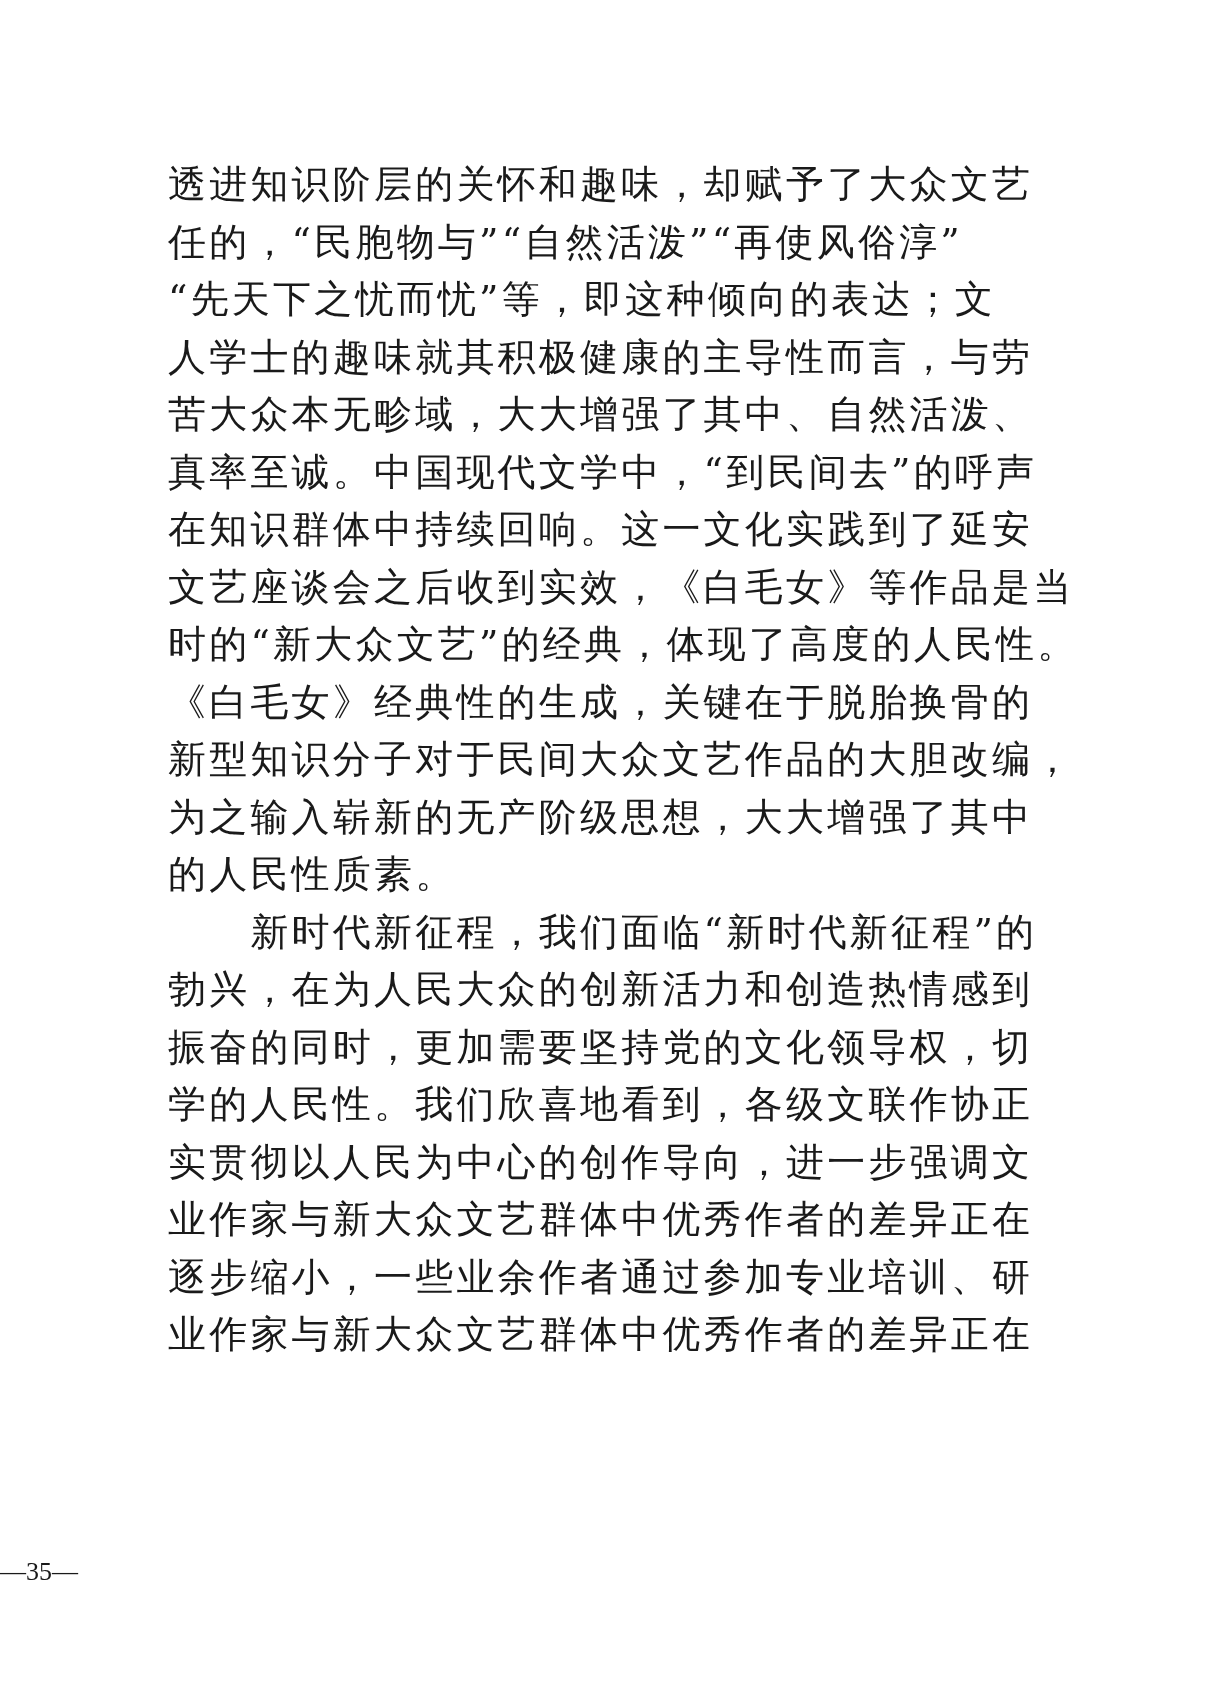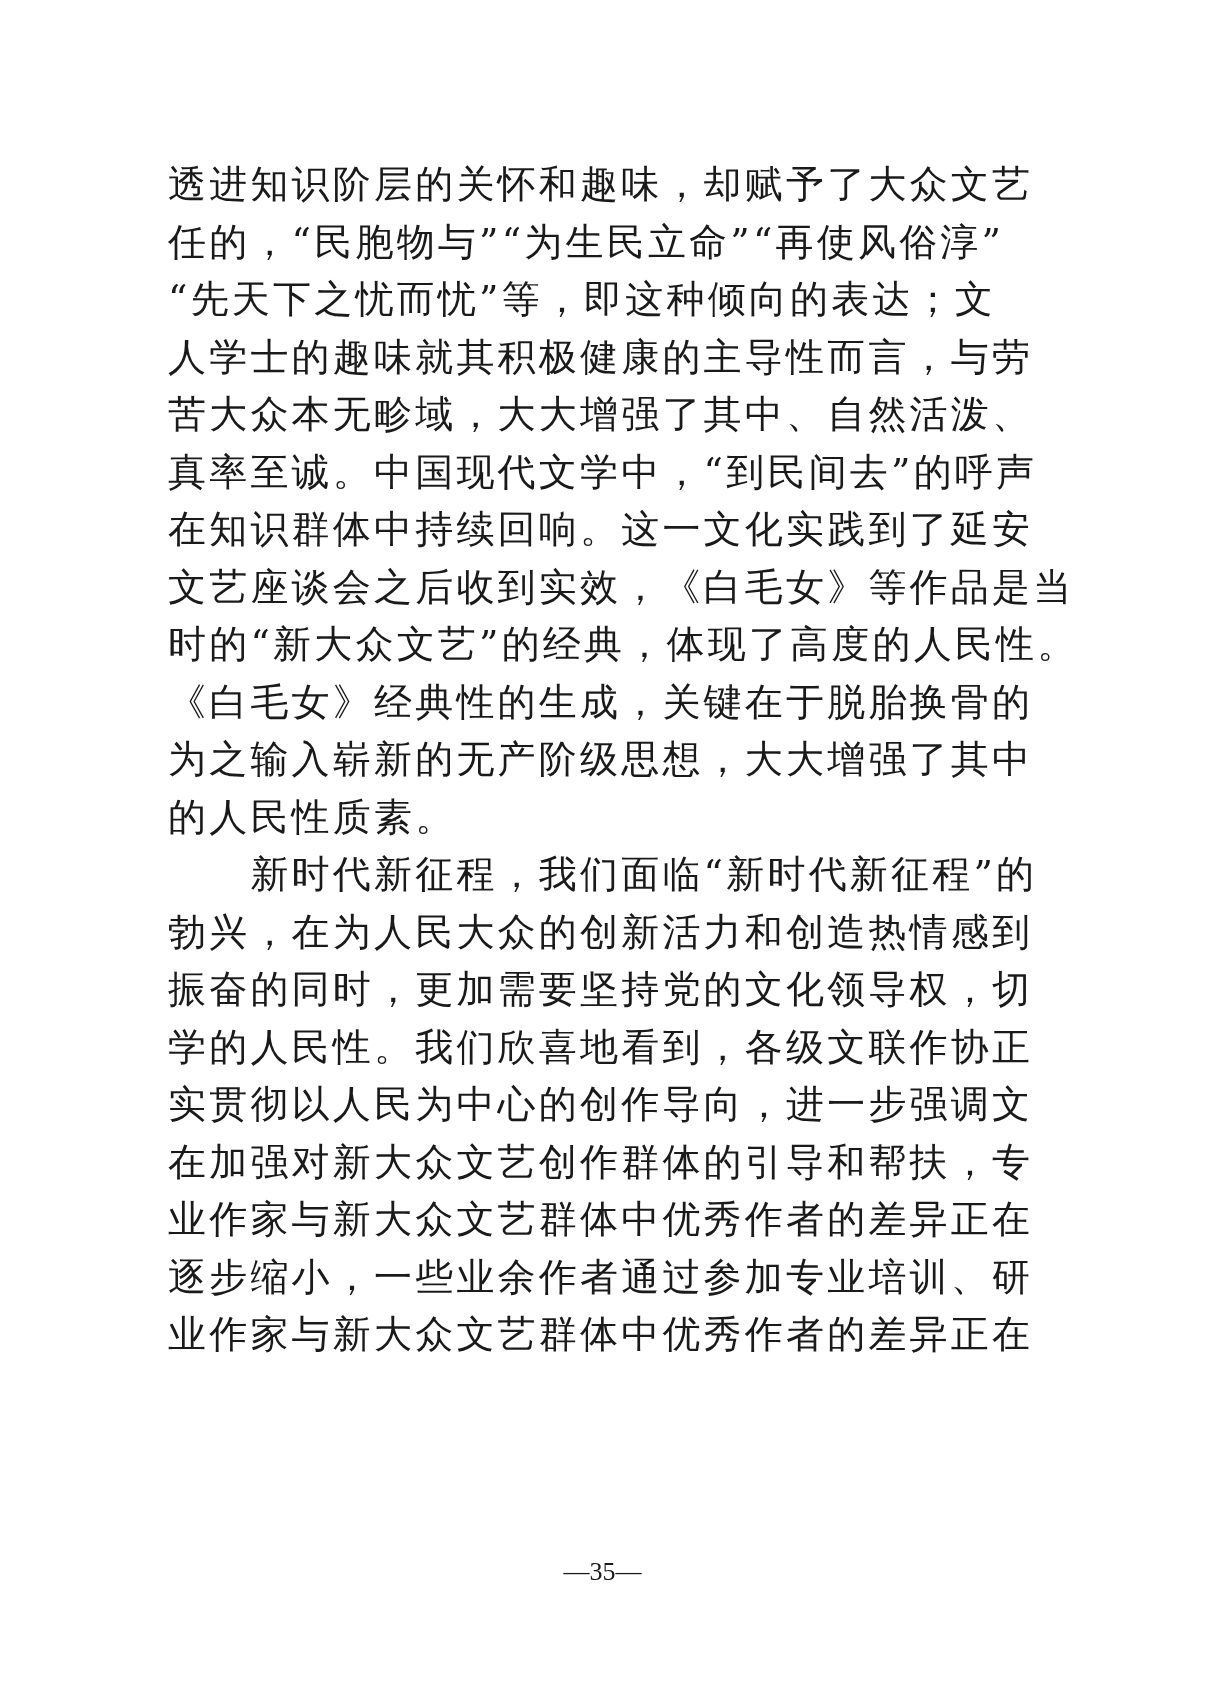--- a/index.html
+++ b/index.html
@@ -6,46 +6,46 @@
   body { width: 1205px; height: 1701px; position: relative; overflow: hidden; }
   .page { position: absolute; left: 0; top: 0; width: 1205px; height: 1369px; background: #fff; padding-left: 12px; }
   .text-block { position: absolute; left: 168px; top: 156px; width: 780px; }
   .line {
     height: 57.5px; line-height: 57.5px;
     font-family: "DejaVu Serif", "Liberation Serif", serif;
     font-size: 38px; color: #1a1a1a;
     white-space: nowrap; letter-spacing: 3.2px;
   }
   .page-number {
-    position: absolute; left: 0; width: 1205px; top: 1557px; text-align: center;
+    position: absolute; left: 0; width: 1205px; top: 1557px; text-align: left;
     font-family: "Liberation Serif", "DejaVu Serif", serif;
     font-size: 26px; color: #1a1a1a;
   }
 </style>
 </head>
 <body>
 
 <div class="page">
   <div class="text-block">
     <div class="line">透进知识阶层的关怀和趣味，却赋予了大众文艺</div>
-    <div class="line">任的，“民胞物与”“为生民立命”“再使风俗淳”</div>
+    <div class="line">任的，“民胞物与”“自然活泼”“再使风俗淳”</div>
     <div class="line">“先天下之忧而忧”等，即这种倾向的表达；文</div>
     <div class="line">人学士的趣味就其积极健康的主导性而言，与劳</div>
     <div class="line">苦大众本无畛域，大大增强了其中、自然活泼、</div>
     <div class="line">真率至诚。中国现代文学中，“到民间去”的呼声</div>
     <div class="line">在知识群体中持续回响。这一文化实践到了延安</div>
     <div class="line">文艺座谈会之后收到实效，《白毛女》等作品是当</div>
     <div class="line">时的“新大众文艺”的经典，体现了高度的人民性。</div>
     <div class="line">《白毛女》经典性的生成，关键在于脱胎换骨的</div>
+    <div class="line">新型知识分子对于民间大众文艺作品的大胆改编，</div>
     <div class="line">为之输入崭新的无产阶级思想，大大增强了其中</div>
     <div class="line">的人民性质素。</div>
     <div class="line">　　新时代新征程，我们面临“新时代新征程”的</div>
     <div class="line">勃兴，在为人民大众的创新活力和创造热情感到</div>
     <div class="line">振奋的同时，更加需要坚持党的文化领导权，切</div>
     <div class="line">学的人民性。我们欣喜地看到，各级文联作协正</div>
     <div class="line">实贯彻以人民为中心的创作导向，进一步强调文</div>
-    <div class="line">在加强对新大众文艺创作群体的引导和帮扶，专</div>
     <div class="line">业作家与新大众文艺群体中优秀作者的差异正在</div>
     <div class="line">逐步缩小，一些业余作者通过参加专业培训、研</div>
     <div class="line">业作家与新大众文艺群体中优秀作者的差异正在</div>
   </div>
   <div class="page-number">—35—</div>
 </div>
 
 </body></html>

